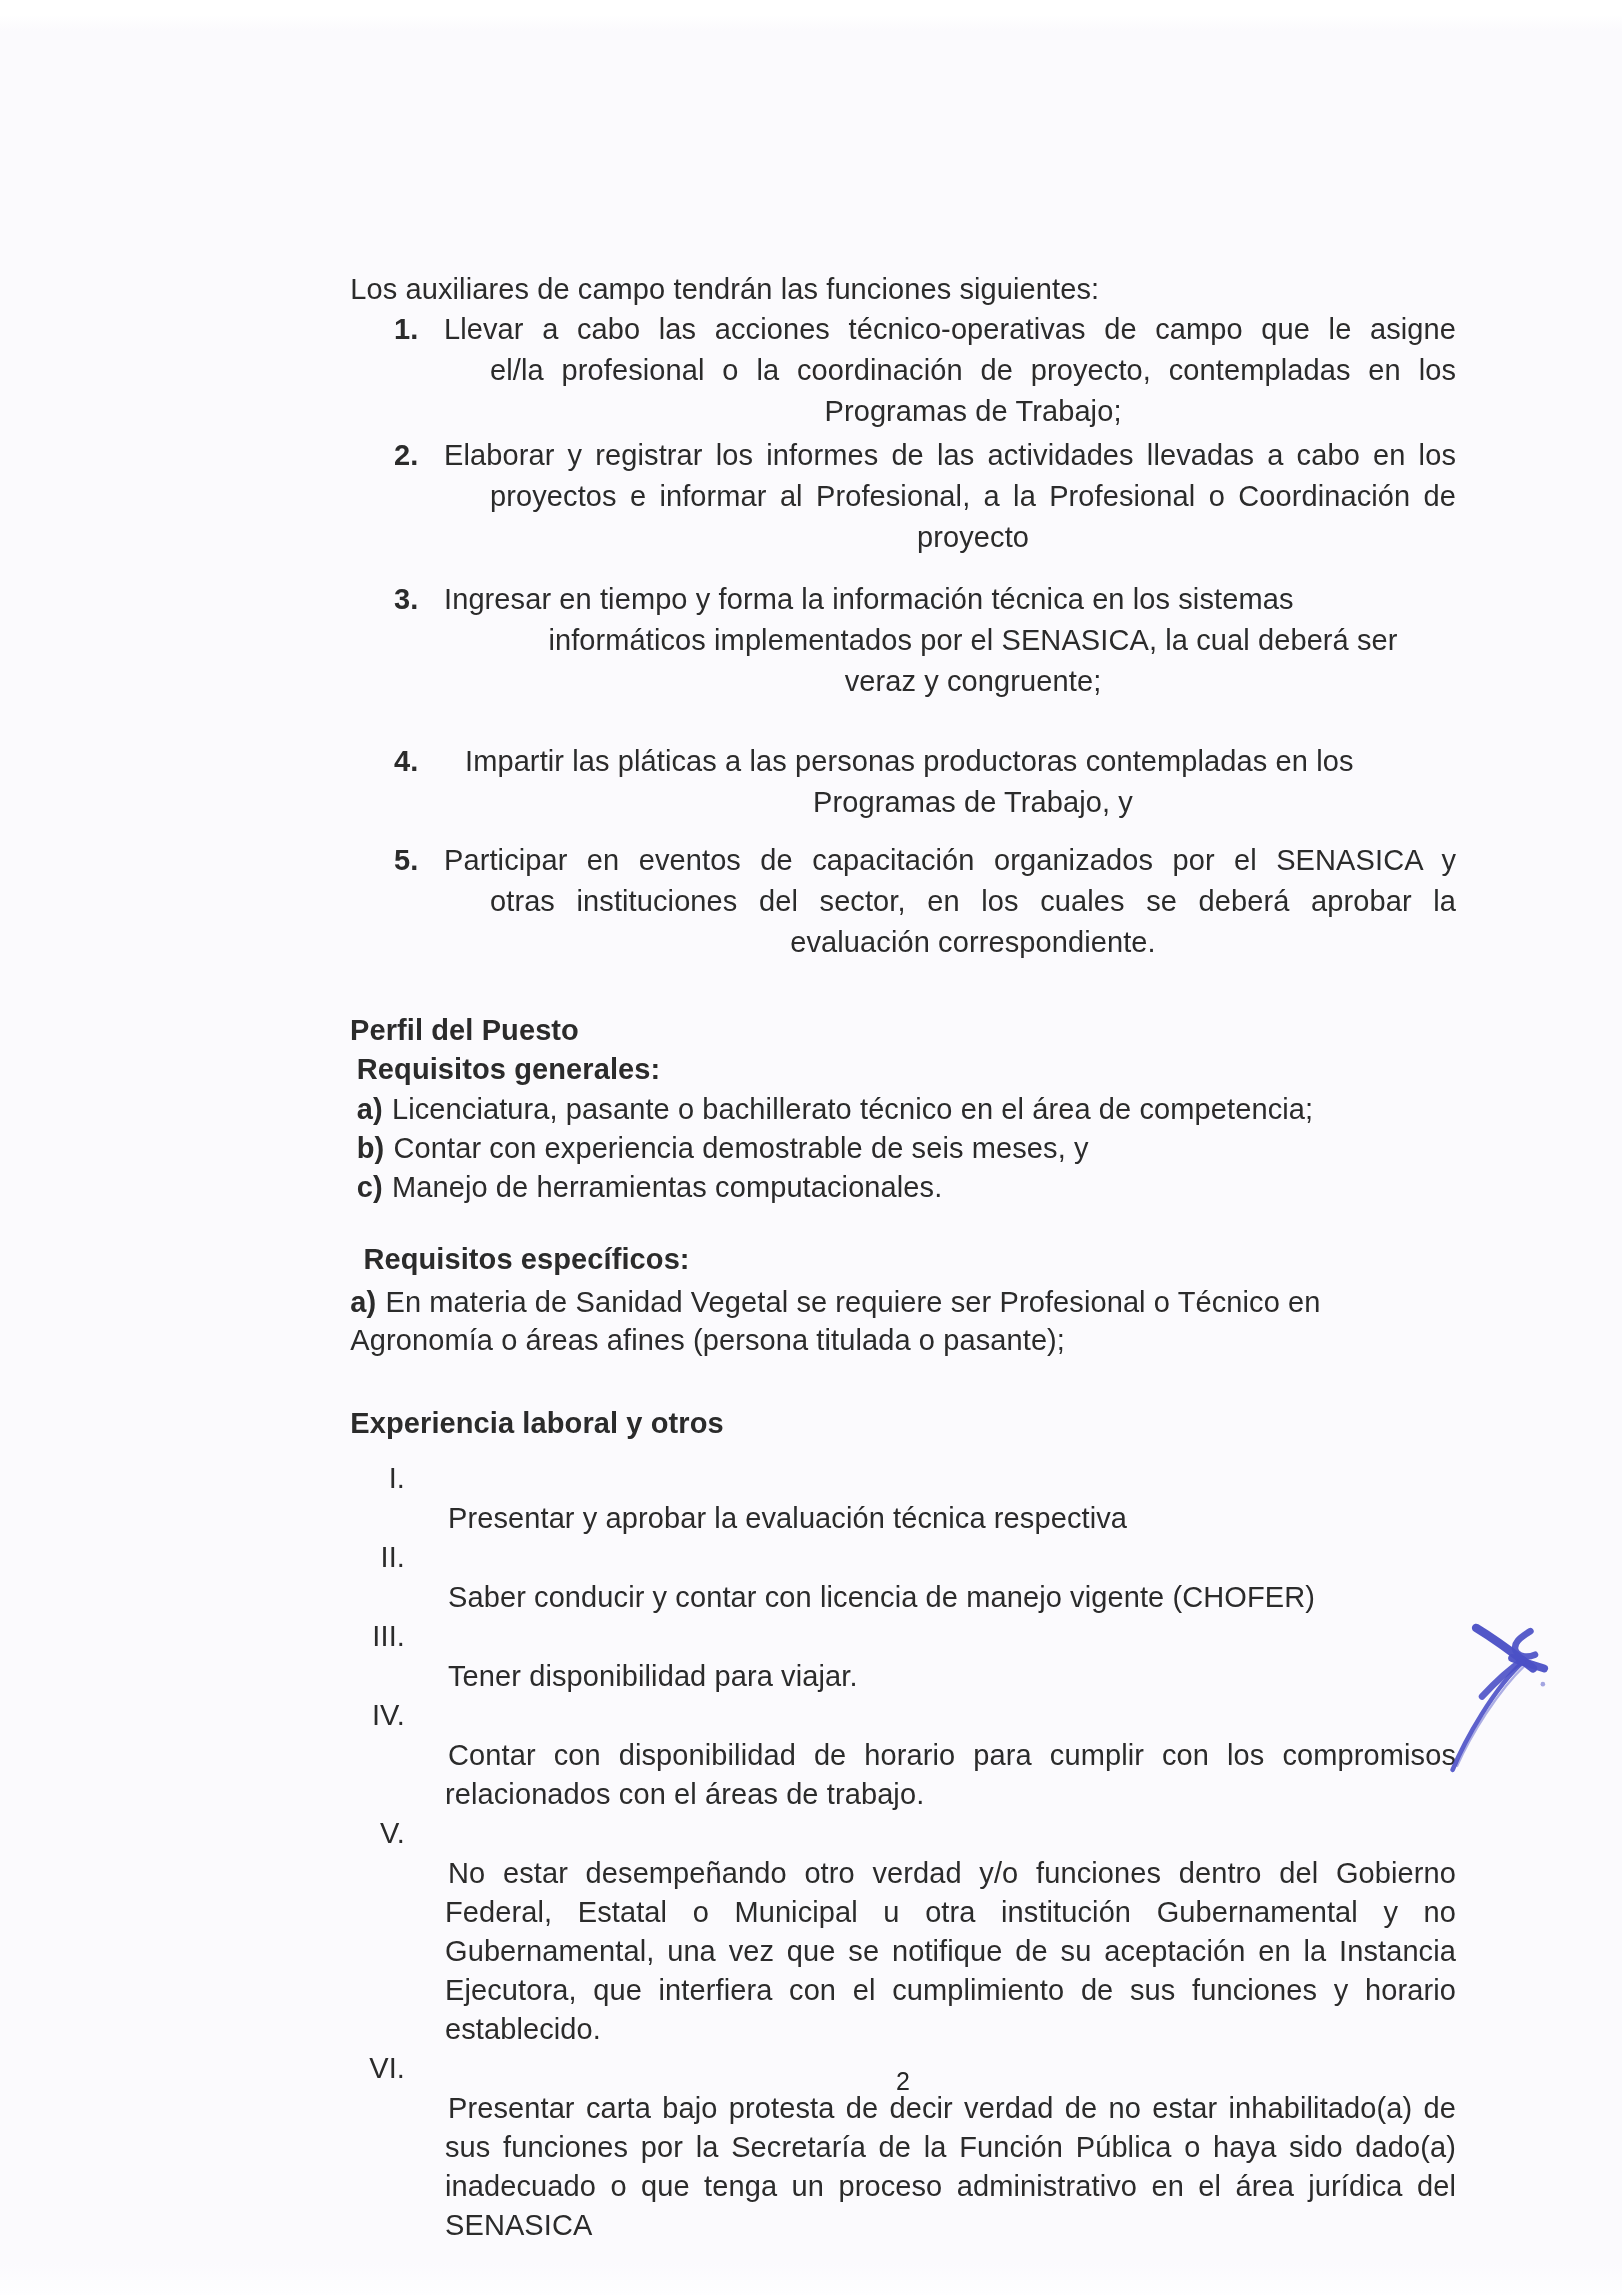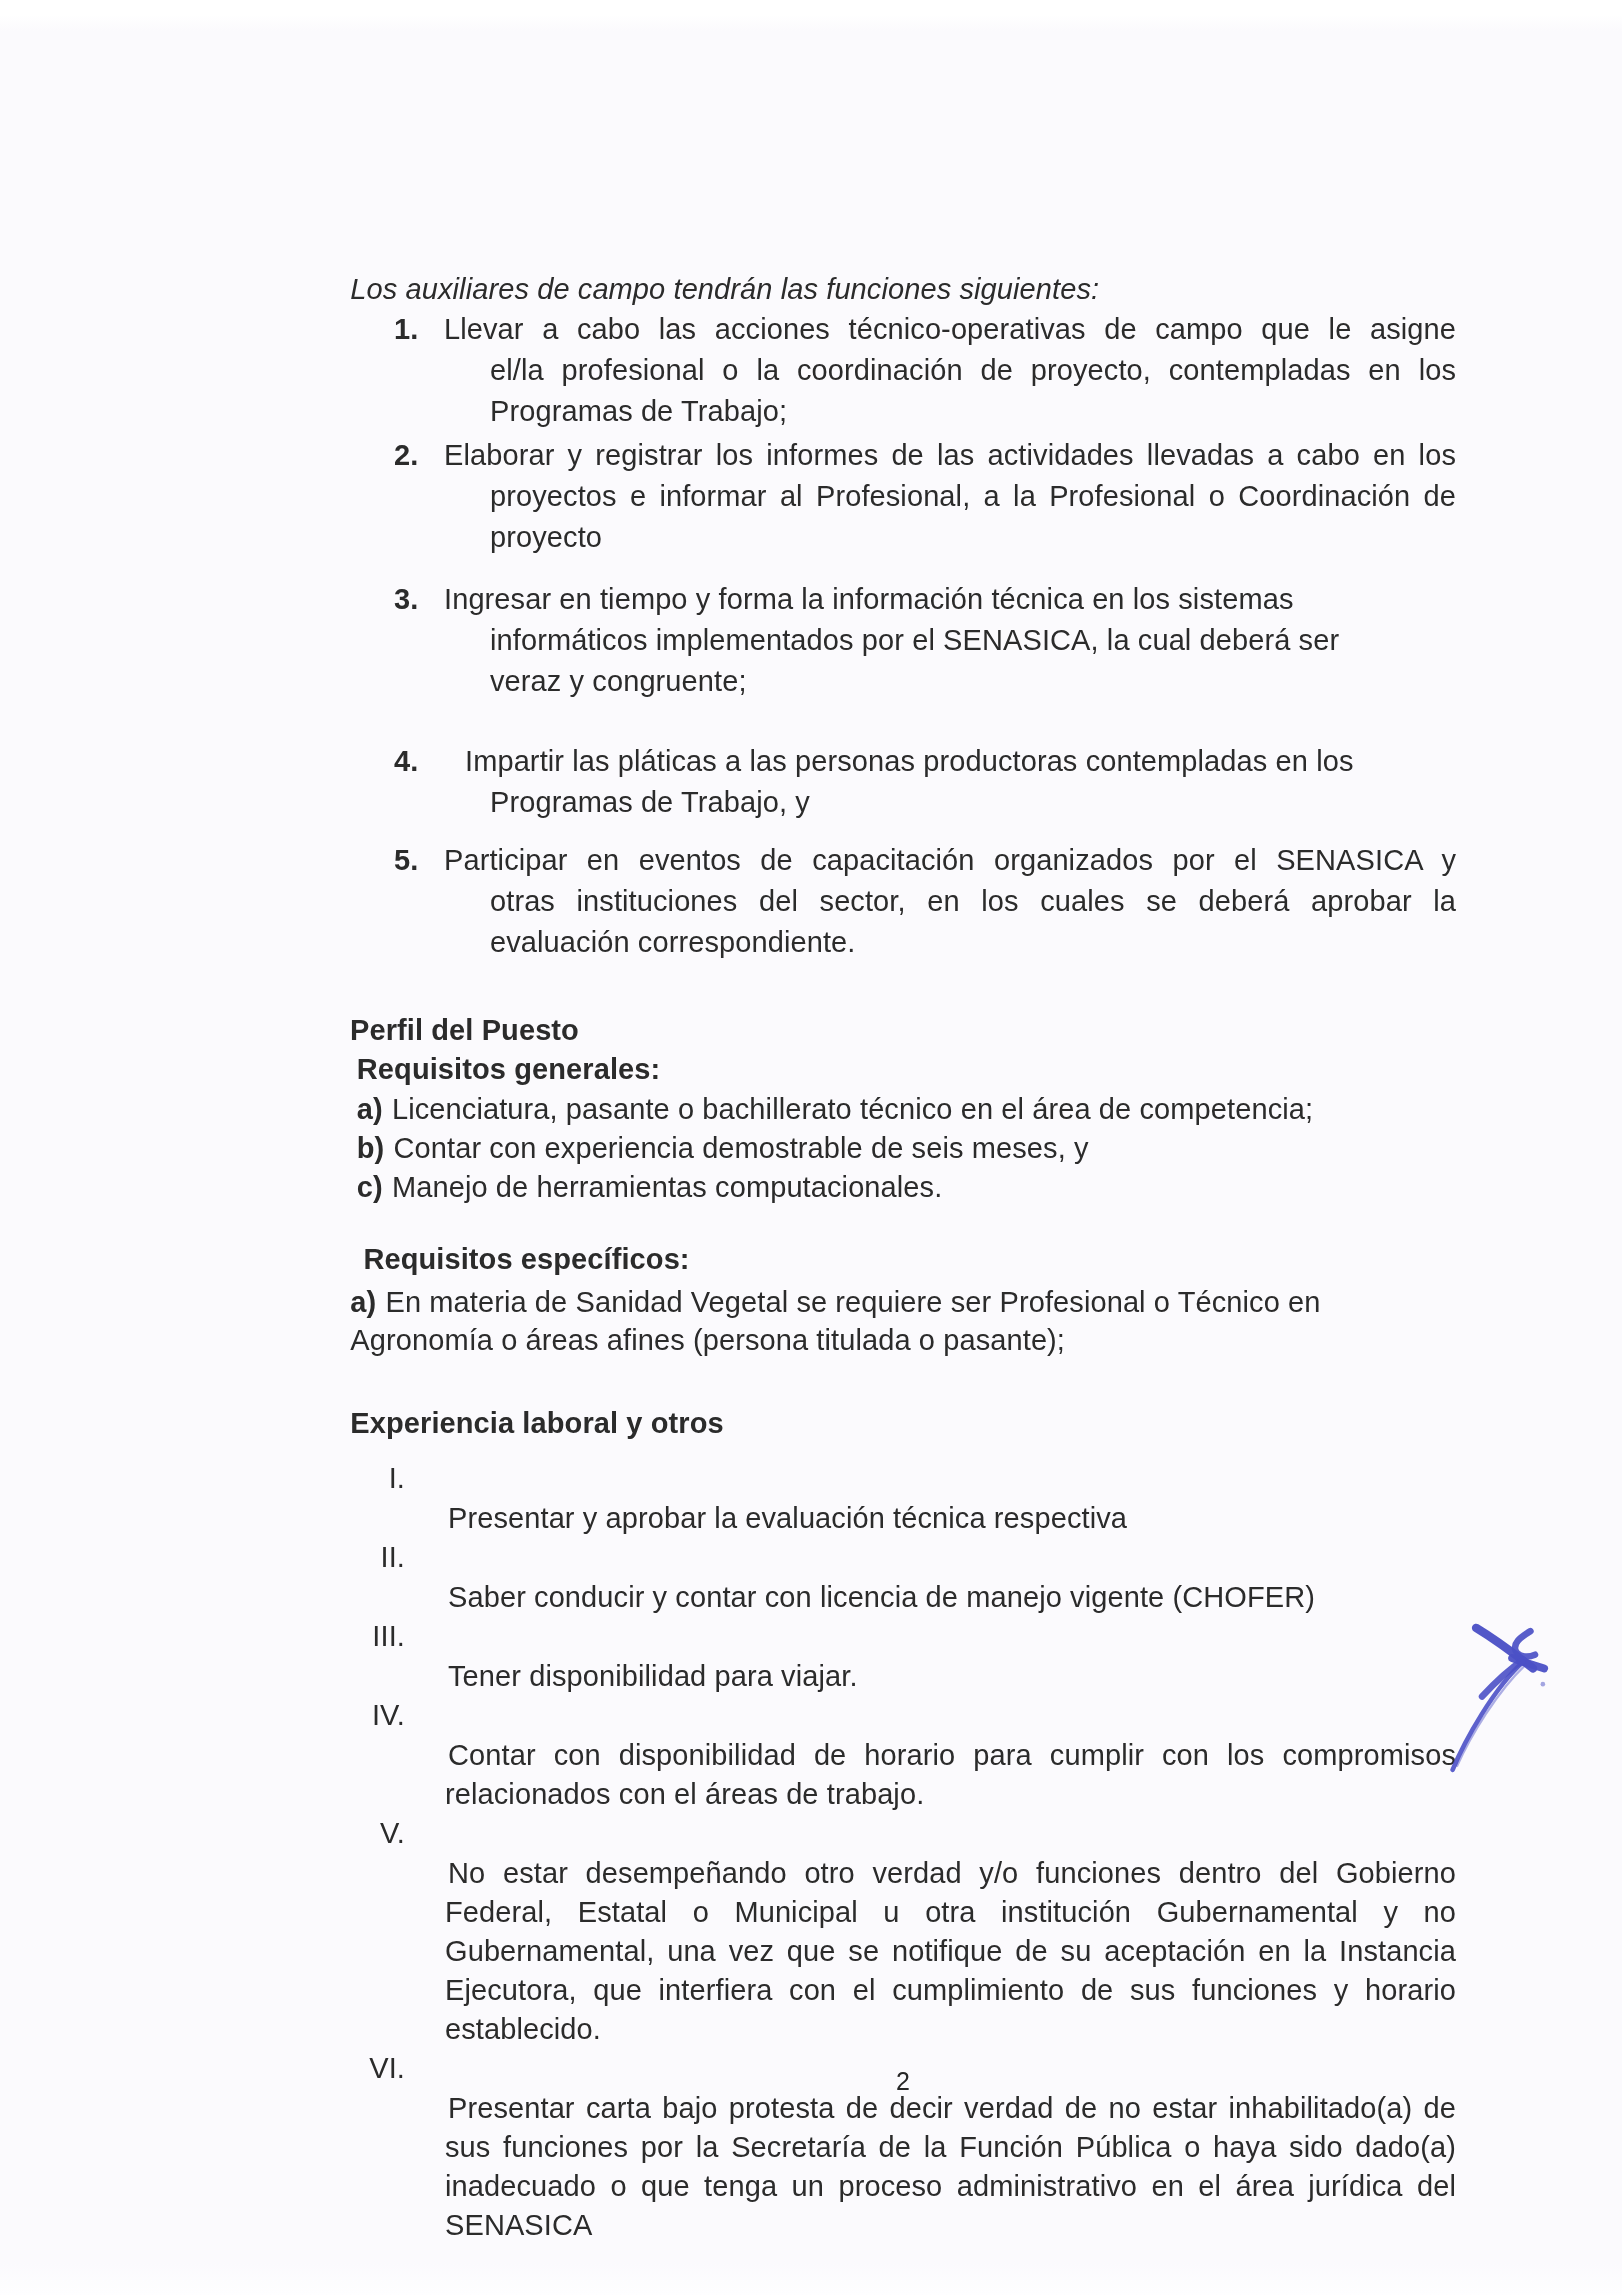--- a/index.html
+++ b/index.html
@@ -13,30 +13,30 @@
     width:1622px;height:2295px;
     background:linear-gradient(180deg,#ffffff 0px,#ffffff 14.4px,var(--paper) 31px,var(--paper) 2263px,#fefeff 2295px);
     font-family:"Liberation Sans",sans-serif;
     color:var(--ink);
     overflow:hidden;
     letter-spacing:0.1px;
   }
   .content{position:absolute;left:347px;top:0;width:1109px;}
   .content>*{position:absolute;left:0;width:1109px;margin:0;}
 
-  .intro{top:269px;left:3.3px;width:1106px;font-size:29px;line-height:41px;font-weight:400;font-style:italic;}
+  .intro{top:269px;left:3.3px;width:1106px;font-size:29px;line-height:41px;font-weight:400;}
 
   
   #functions{top:309px;font-size:29px;line-height:41px;}
   .num-item{padding-left:47px;}
   .num-item .fl{display:flex;}
   .num-item .mk{flex:none;width:50px;font-weight:700;}
   .num-item.i4 .mk{width:71px;}
   .num-item .lt{flex:1 1 auto;min-width:0;}
-  .num-item .ln{margin-left:96px;}
+  .num-item .ln{margin-left:96px;text-align:center;}
   .num-item.i2{margin-top:3.3px;}
   .num-item.i3{margin-top:21px;}
   .num-item.i4{margin-top:39px;}
   .num-item.i5{margin-top:16.4px;}
 
   .j{text-align:justify;text-align-last:justify;}
 
   .hdr{font-size:29px;font-weight:700;line-height:39px;}
   .perfil-title{top:1011px;left:3px;}
   .reqgen-title{top:1050px;left:9.8px;}

